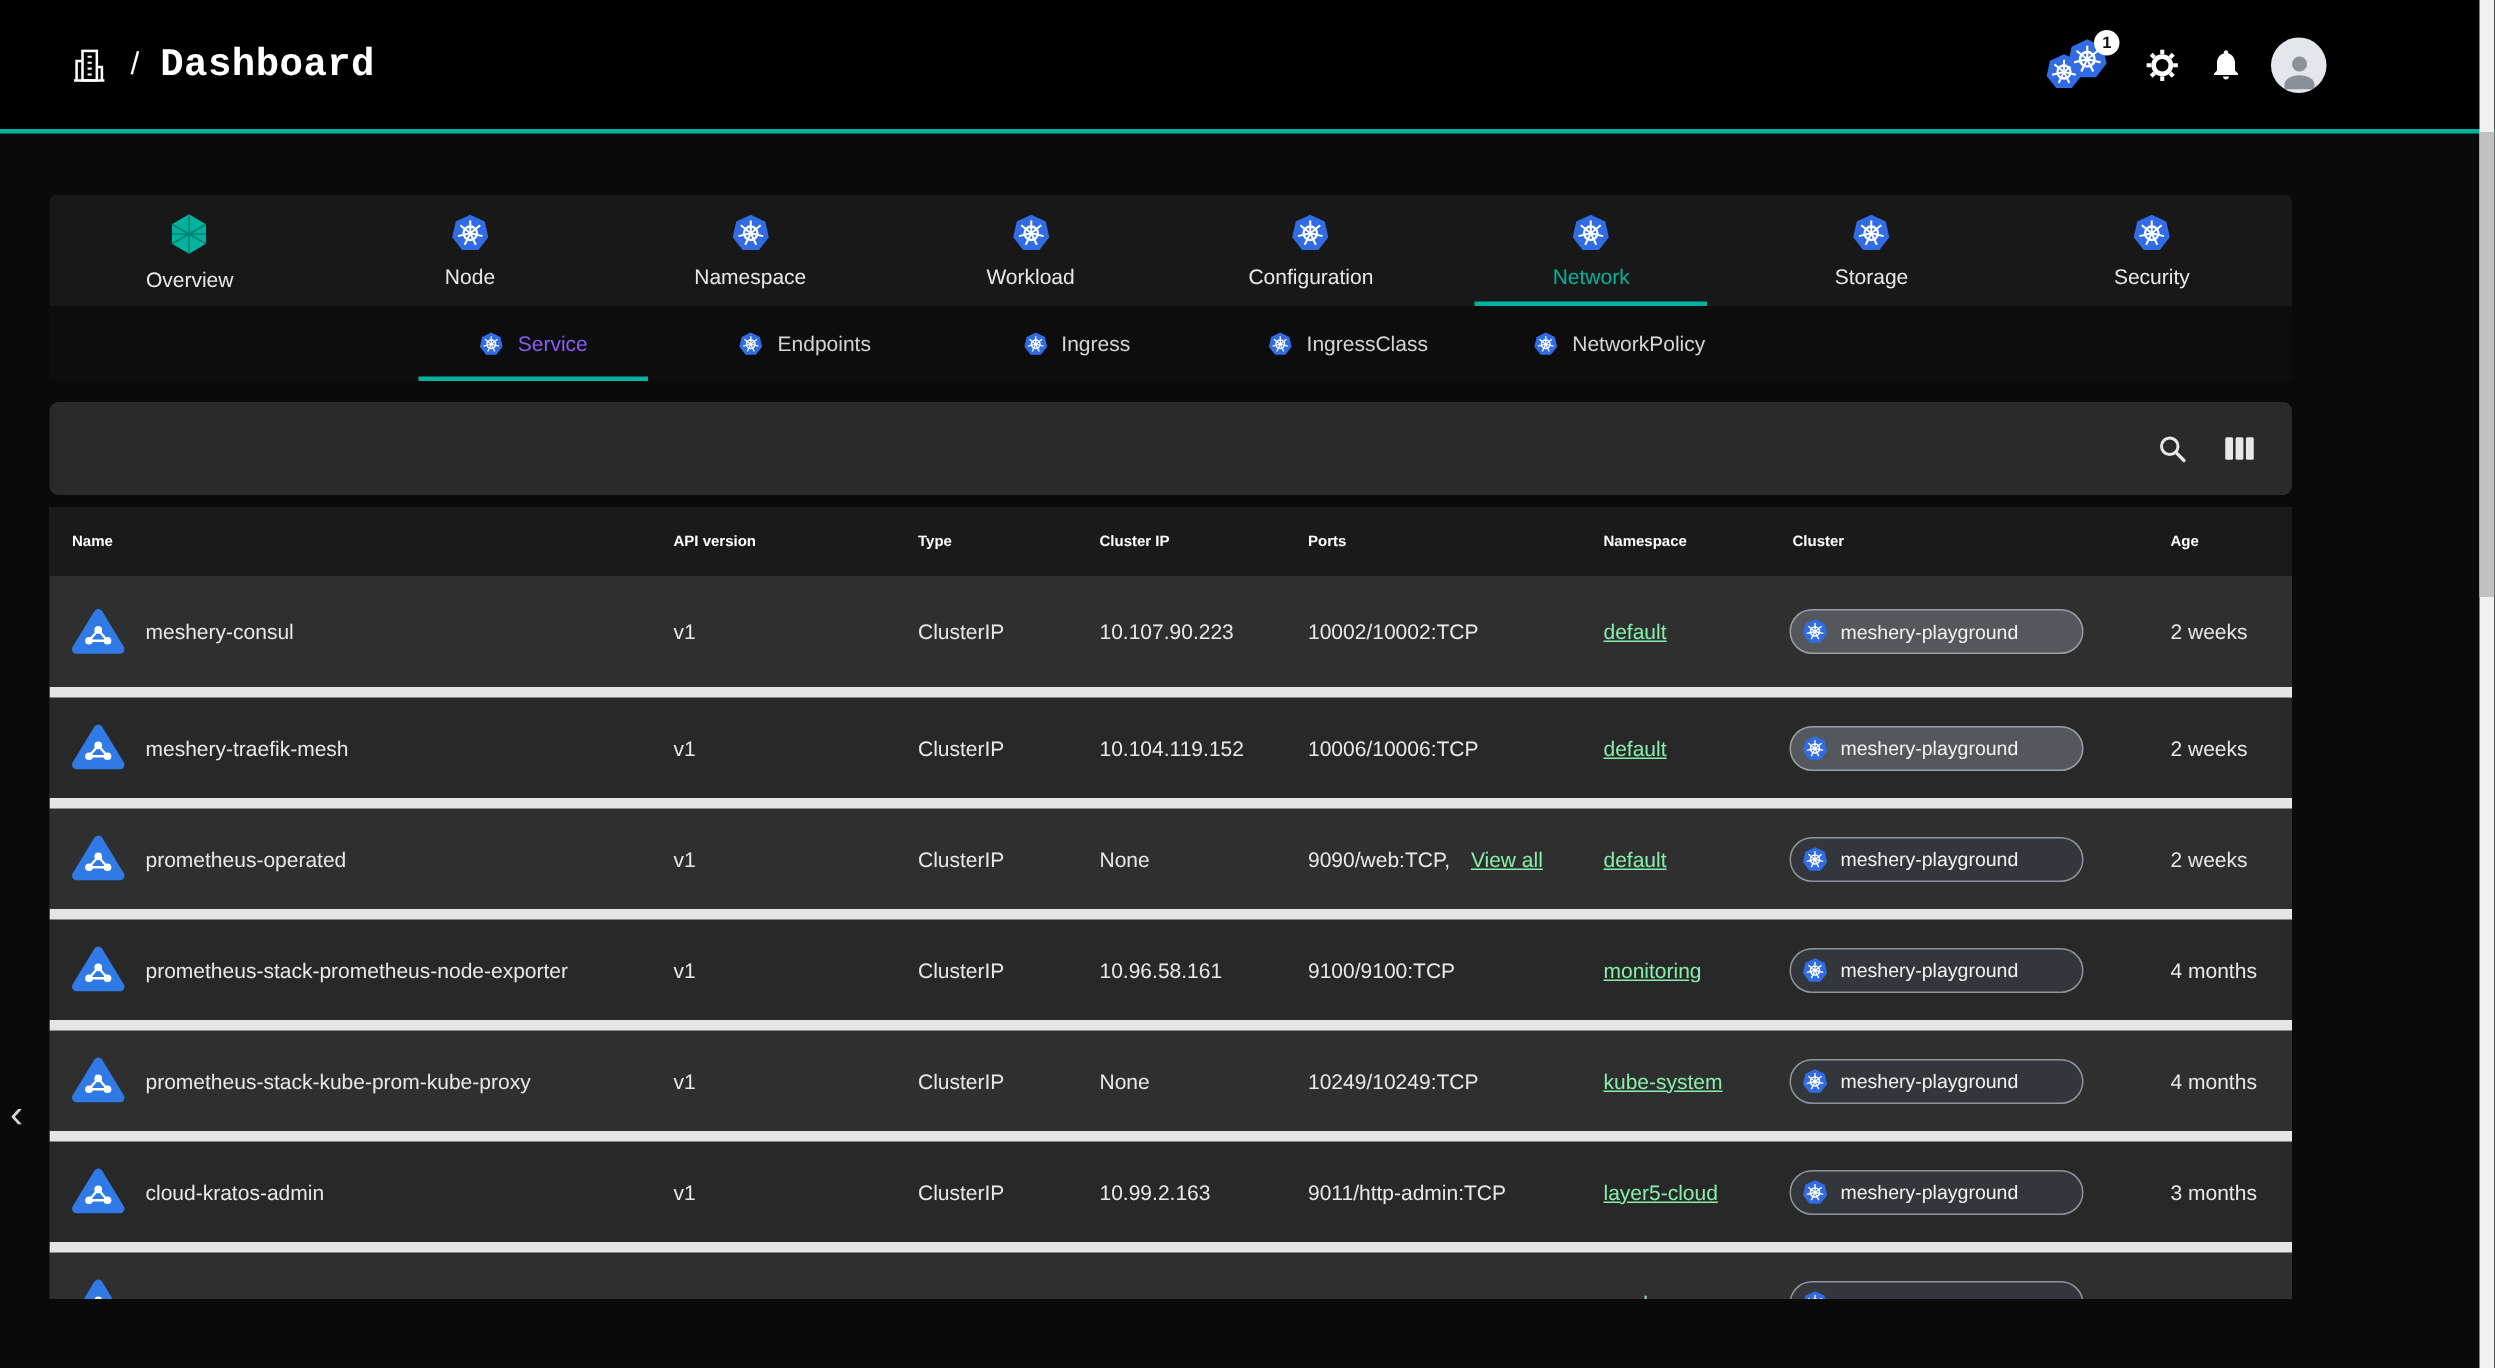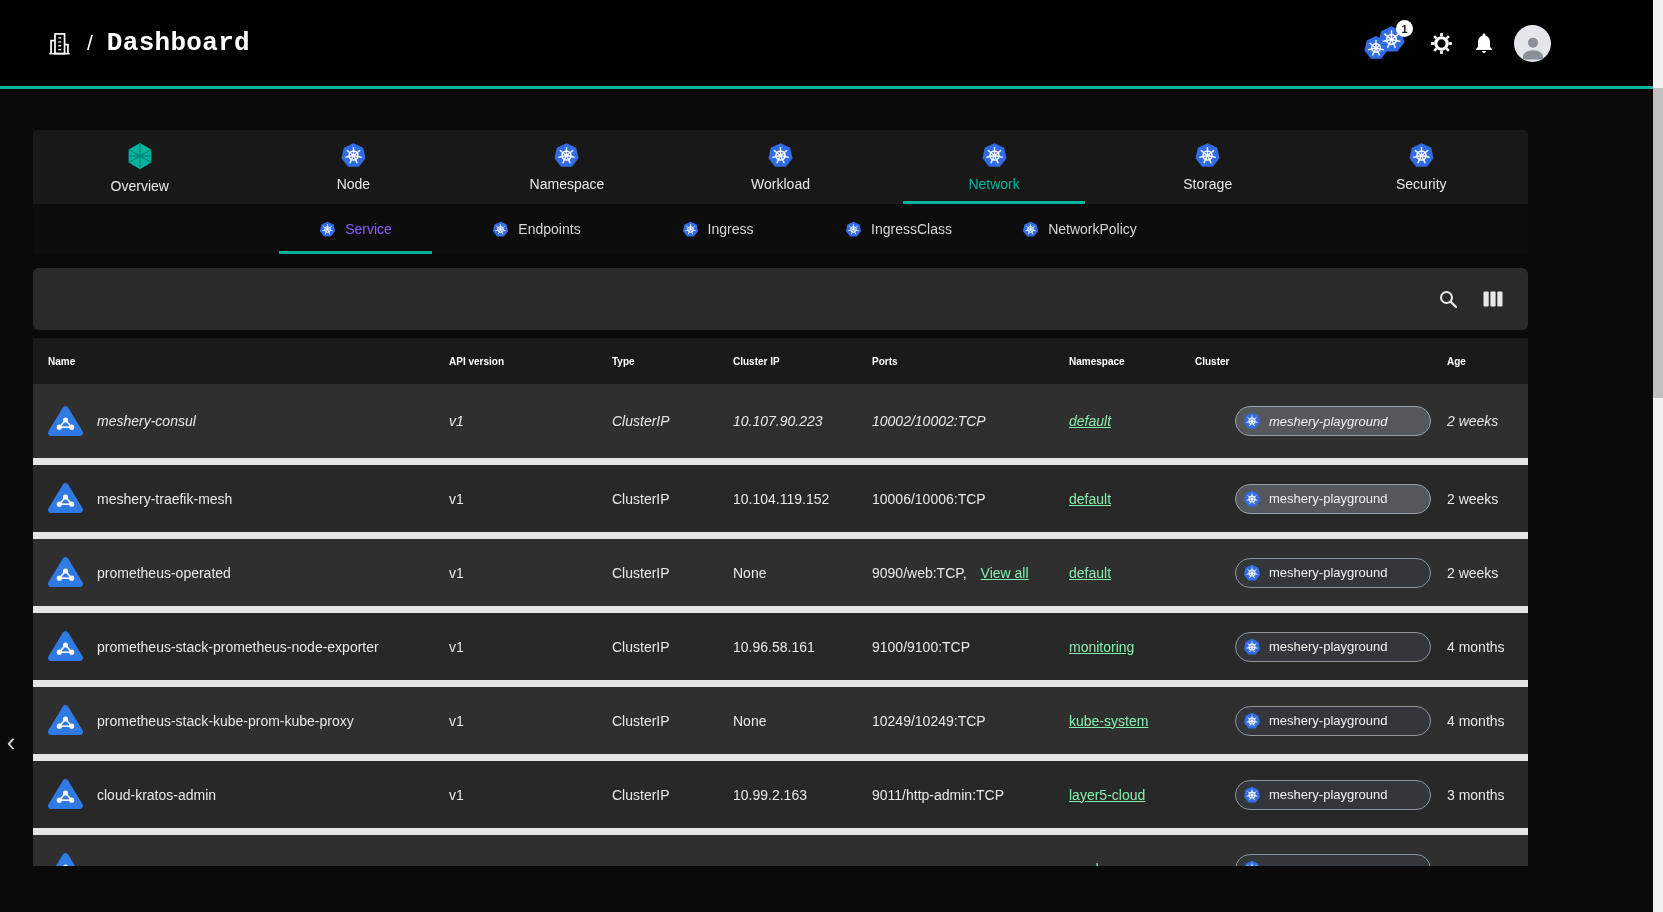--- a/index.html
+++ b/index.html
@@ -55,27 +55,27 @@
   
   .table { top:338px; height:528px; background:#2f2f2f; overflow:hidden; }
   .thead, .trow { display:grid; grid-template-columns:400px 163px 121px 139px 197px 126px 252px 1fr;
                   align-items:center; }
   .thead { height:46px; background:#1a1a1a; }
   .th { font-size:10px; font-weight:bold; color:#fff; padding-left:16px; white-space:nowrap; }
   .th:first-child { padding-left:15px; }
   .trow { height:74px; border-top:7px solid #e5e5e5; cursor:pointer; }
   .rows .trow:nth-child(odd) { background:#2f2f2f; }
   .rows .trow:nth-child(even) { background:#282828; }
-  .rows .trow:first-child { border-top:none;font-style:italic; }
+  .rows .trow:first-child { border-top:none; }
   .cell { font-size:14px; color:#e8e8e8; padding-left:16px; white-space:nowrap; overflow:hidden; }
   .name-cell { display:flex; align-items:center; gap:13px; padding-left:14px; }
   .svc-icon { flex:0 0 auto; }
   .ns-link, .view-all { color:#86efac; text-decoration:underline; cursor:pointer; }
   .view-all { margin-left:10px; }
-  .cluster-cell { padding-left:0; display:flex;justify-content:flex-end; }
+  .cluster-cell { padding-left:0; display:flex; }
   .chip { width:196px; height:30px; margin-left:14px; border:1px solid #8f959b; border-radius:16px;
           display:flex; align-items:center; gap:8px; padding-left:7px; background:#33373c; cursor:pointer; }
   .chip span { font-size:13px; color:#f2f2f2; white-space:nowrap; overflow:hidden; }
   .rows .trow:nth-child(-n+2) .chip { background:#54575b; border-color:#9aa0a6; }
 
   
   .drawer-toggle { position:absolute; left:0; top:722px; width:22px; height:40px; background:transparent;
                    color:#d5d5d5; font-size:26px; border:none; display:flex; align-items:center;
                    justify-content:center; cursor:pointer; }
   .scrollbar { position:absolute; right:0; top:0; width:10px; height:912px; background:#f1f1f1; }
@@ -214,20 +214,26 @@
         <use href="#icon-kube"></use>
       </svg>
     <span class="tab-label">Namespace</span>
   </div>
   <div class="tab">
     <svg width="27" height="27">
         <use href="#icon-kube"></use>
       </svg>
     <span class="tab-label">Workload</span>
   </div>
+  <div class="tab">
+    <svg width="27" height="27">
+        <use href="#icon-kube"></use>
+      </svg>
+    <span class="tab-label">Configuration</span>
+  </div>
   <div class="tab" data-state="active">
     <svg width="27" height="27">
         <use href="#icon-kube"></use>
       </svg>
     <span class="tab-label">Network</span>
   </div>
   <div class="tab">
     <svg width="27" height="27">
         <use href="#icon-kube"></use>
       </svg>

